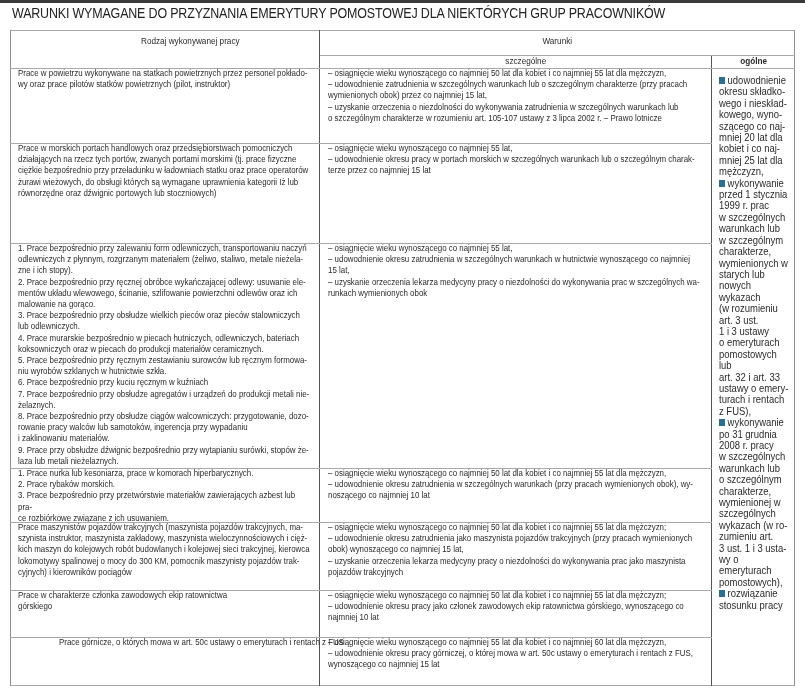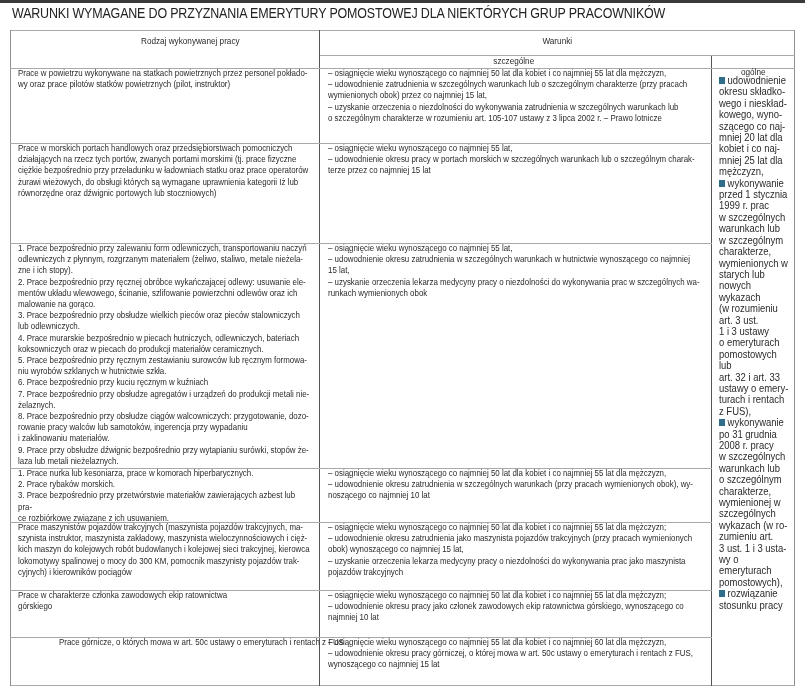--- a/index.html
+++ b/index.html
@@ -35,22 +35,22 @@
 
   <div class="vline" style="left:309px;top:0;height:656px;background:#555;"></div>
   <div class="vline" style="left:701px;top:25px;height:631px;background:#555;"></div>
 
   <div class="hline" style="left:310px;top:25px;width:475px;"></div>
   <div class="hline" style="left:0;top:38px;width:702px;"></div>
   <div class="hline" style="left:702px;top:38px;width:83px;"></div>
 
   <div class="hdr" style="left:0;top:5px;width:361px;"><span>Rodzaj wykonywanej pracy</span></div>
   <div class="hdr" style="left:310px;top:5px;width:475px;"><span>Warunki</span></div>
-  <div class="hdr" style="left:308px;top:25px;width:392px;"><span>szczególne</span></div>
-  <div class="hdr" style="left:702px;top:36px;width:83px;"><span>ogólne</span></div>
+  <div class="hdr" style="left:320px;top:25px;width:392px;"><span>szczególne</span></div>
+  <div class="hdr" style="left:702px;top:25px;width:83px;font-weight:bold;"><span>ogólne</span></div>
 
   <div id="rows">
       <div class="cell" style="left: 0px; top: 38px; width: 310px; height: 75px;"><span class="narrow"><span class="line">Prace w powietrzu wykonywane na statkach powietrznych przez personel pokłado-</span><span class="line">wy oraz prace pilotów statków powietrznych (pilot, instruktor)</span></span></div>
       <div class="cell" style="left: 310px; top: 38px; width: 392px; height: 75px;"><span class="narrow"><span class="line">– osiągnięcie wieku wynoszącego co najmniej 50 lat dla kobiet i co najmniej 55 lat dla mężczyzn,</span><span class="line">– udowodnienie zatrudnienia w szczególnych warunkach lub o szczególnym charakterze (przy pracach</span><span class="line">wymienionych obok) przez co najmniej 15 lat,</span><span class="line">– uzyskanie orzeczenia o niezdolności do wykonywania zatrudnienia w szczególnych warunkach lub</span><span class="line">o szczególnym charakterze w rozumieniu art. 105-107 ustawy z 3 lipca 2002 r. – Prawo lotnicze</span></span></div>
       <div class="hline" style="left: 0px; top: 113px; width: 702px;"></div>
       <div class="cell" style="left: 0px; top: 113px; width: 310px; height: 100px;"><span class="narrow"><span class="line">Prace w morskich portach handlowych oraz przedsiębiorstwach pomocniczych</span><span class="line">działających na rzecz tych portów, zwanych portami morskimi (tj. prace fizyczne</span><span class="line">ciężkie bezpośrednio przy przeładunku w ładowniach statku oraz prace operatorów</span><span class="line">żurawi wieżowych, do obsługi których są wymagane uprawnienia kategorii Iż lub</span><span class="line">równorzędne oraz dźwignic portowych lub stoczniowych)</span></span></div>
       <div class="cell" style="left: 310px; top: 113px; width: 392px; height: 100px;"><span class="narrow"><span class="line">– osiągnięcie wieku wynoszącego co najmniej 55 lat,</span><span class="line">– udowodnienie okresu pracy w portach morskich w szczególnych warunkach lub o szczególnym charak-</span><span class="line">terze przez co najmniej 15 lat</span></span></div>
       <div class="hline" style="left: 0px; top: 213px; width: 702px;"></div>
       <div class="cell" style="left: 0px; top: 213px; width: 310px; height: 225px;"><span class="narrow"><span class="line">1. Prace bezpośrednio przy zalewaniu form odlewniczych, transportowaniu naczyń</span><span class="line">odlewniczych z płynnym, rozgrzanym materiałem (żeliwo, staliwo, metale nieżela-</span><span class="line">zne i ich stopy).</span><span class="line">2. Prace bezpośrednio przy ręcznej obróbce wykańczającej odlewy: usuwanie ele-</span><span class="line">mentów układu wlewowego, ścinanie, szlifowanie powierzchni odlewów oraz ich</span><span class="line">malowanie na gorąco.</span><span class="line">3. Prace bezpośrednio przy obsłudze wielkich pieców oraz pieców stalowniczych</span><span class="line">lub odlewniczych.</span><span class="line">4. Prace murarskie bezpośrednio w piecach hutniczych, odlewniczych, bateriach</span><span class="line">koksowniczych oraz w piecach do produkcji materiałów ceramicznych.</span><span class="line">5. Prace bezpośrednio przy ręcznym zestawianiu surowców lub ręcznym formowa-</span><span class="line">niu wyrobów szklanych w hutnictwie szkła.</span><span class="line">6. Prace bezpośrednio przy kuciu ręcznym w kuźniach</span><span class="line">7. Prace bezpośrednio przy obsłudze agregatów i urządzeń do produkcji metali nie-</span><span class="line">żelaznych.</span><span class="line">8. Prace bezpośrednio przy obsłudze ciągów walcowniczych: przygotowanie, dozo-</span><span class="line">rowanie pracy walców lub samotoków, ingerencja przy wypadaniu</span><span class="line">i zaklinowaniu materiałów.</span><span class="line">9. Prace przy obsłudze dźwignic bezpośrednio przy wytapianiu surówki, stopów że-</span><span class="line">laza lub metali nieżelaznych.</span></span></div>
       <div class="cell" style="left: 310px; top: 213px; width: 392px; height: 225px;"><span class="narrow"><span class="line">– osiągnięcie wieku wynoszącego co najmniej 55 lat,</span><span class="line">– udowodnienie okresu zatrudnienia w szczególnych warunkach w hutnictwie wynoszącego co najmniej</span><span class="line">15 lat,</span><span class="line">– uzyskanie orzeczenia lekarza medycyny pracy o niezdolności do wykonywania prac w szczególnych wa-</span><span class="line">runkach wymienionych obok</span></span></div>

